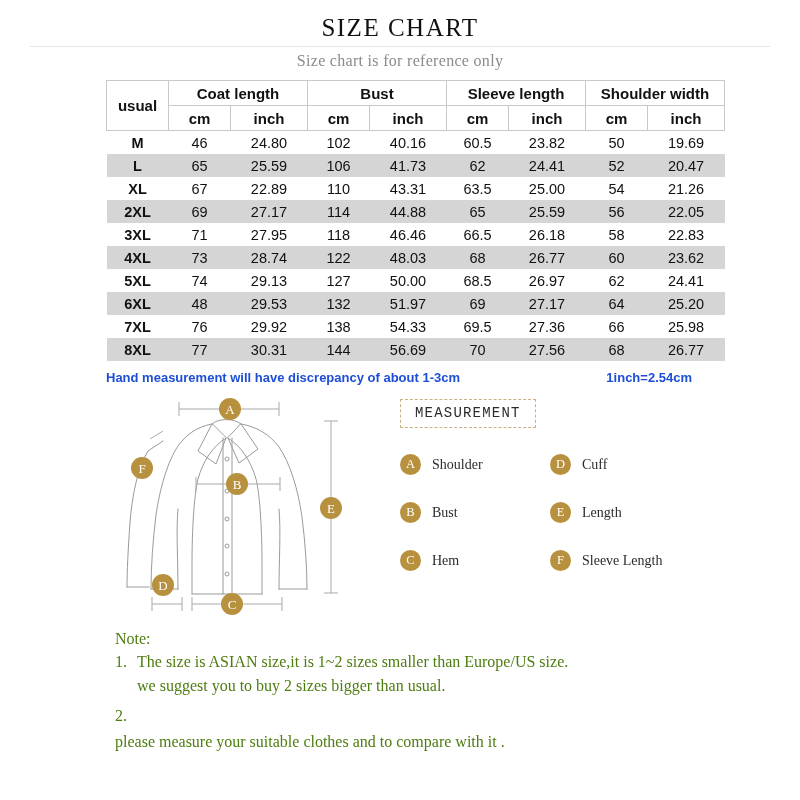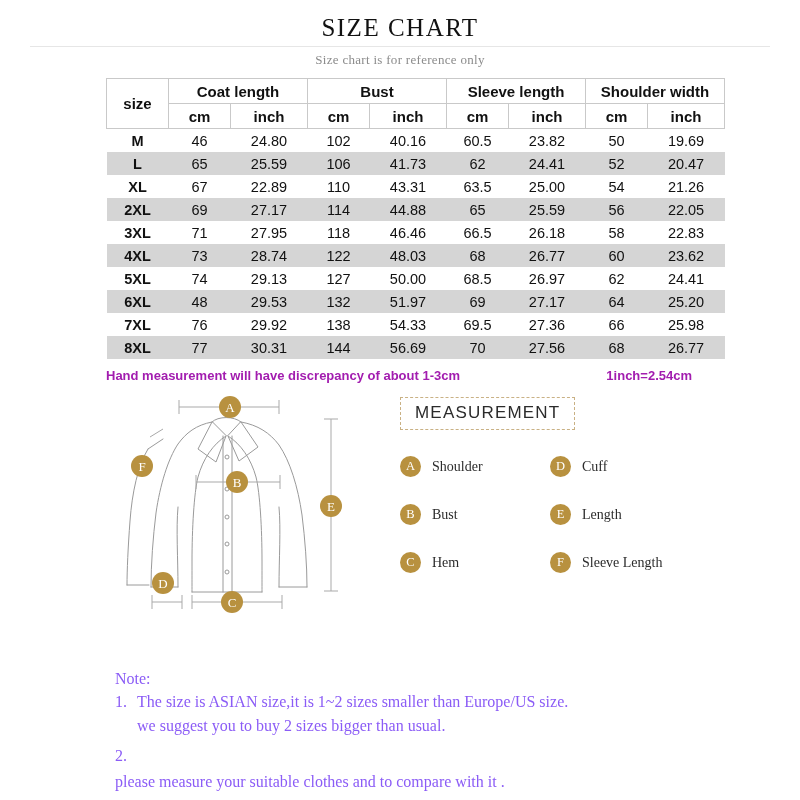--- a/index.html
+++ b/index.html
@@ -29,21 +29,21 @@
   }
   .title-rule {
     width: 740px;
     height: 1px;
     background: #e6e6e6;
     margin: 4px auto 0 auto;
   }
   .subtitle {
     text-align: center;
     font-family: "Liberation Serif", serif;
-    font-size: 13px;
+    font-size: 16px;
     color: #8b8b8b;
     margin-top: 5px;
     letter-spacing: .3px;
   }
 
   
   .table-wrap {
     margin: 10px auto 0 auto;
     width: 588px;
   }
@@ -91,21 +91,21 @@
   
   .red-line {
     width: 588px;
     margin: 9px auto 0 auto;
     display: flex;
     justify-content: space-between;
     align-items: baseline;
     font-family: "Liberation Sans", sans-serif;
     font-weight: bold;
     font-size: 13px;
-    color: #a21caf;
+    color: #1d4ed8;
   }
   .red-line .conv {
     margin-right: 2px;
   }
 
   
   .mid {
     position: relative;
     width: 800px;
     height: 235px;
@@ -122,22 +122,22 @@
     position: absolute;
     left: 400px;
     top: 8px;
     width: 300px;
     height: 220px;
   }
   .measurement-title {
     display: inline-block;
     border: 1px dashed #c9b184;
     padding: 5px 14px 6px 14px;
-    font-family: Liberation Sans, sans-serif;
-    font-size: 17px;
+    font-family: Liberation Mono, monospace;
+    font-size: 14px;
     letter-spacing: 1.2px;
     color: #2b2b2b;
   }
   .legend-grid {
     margin-top: 26px;
     display: grid;
     grid-template-columns: 150px 150px;
     grid-row-gap: 27px;
   }
   .legend-item {
@@ -164,22 +164,21 @@
     color: #2b2b2b;
   }
 
   
   .notes {
     position: absolute;
     left: 115px;
     top: 630px;
     width: 640px;
     font-family: "Liberation Serif", serif;
-    color: #8b5cf6;
-    margin-top: 40px;
+    color: #4d7c0f;
   }
   .notes .n-head {
     font-size: 16px;
     margin-bottom: 3px;
   }
   .note-row {
     display: flex;
     font-size: 16px;
     line-height: 22px;
     margin-bottom: 2px;
@@ -215,21 +214,21 @@
         <col class="c-in">
       <col class="c-cm">
         <col class="c-in">
       <col class="c-cm">
         <col class="c-in">
       <col class="c-cm">
         <col class="c-in">
     </colgroup>
     <thead>
       <tr>
-        <th class="size-head" rowspan="2">size</th>
+        <th class="size-head" rowspan="2">usual</th>
         <th colspan="2">Coat length</th>
         <th colspan="2">Bust</th>
         <th colspan="2">Sleeve length</th>
         <th colspan="2">Shoulder width</th>
       </tr>
       <tr>
         <th>cm</th>
         <th>inch</th>
         <th>cm</th>
         <th>inch</th>

